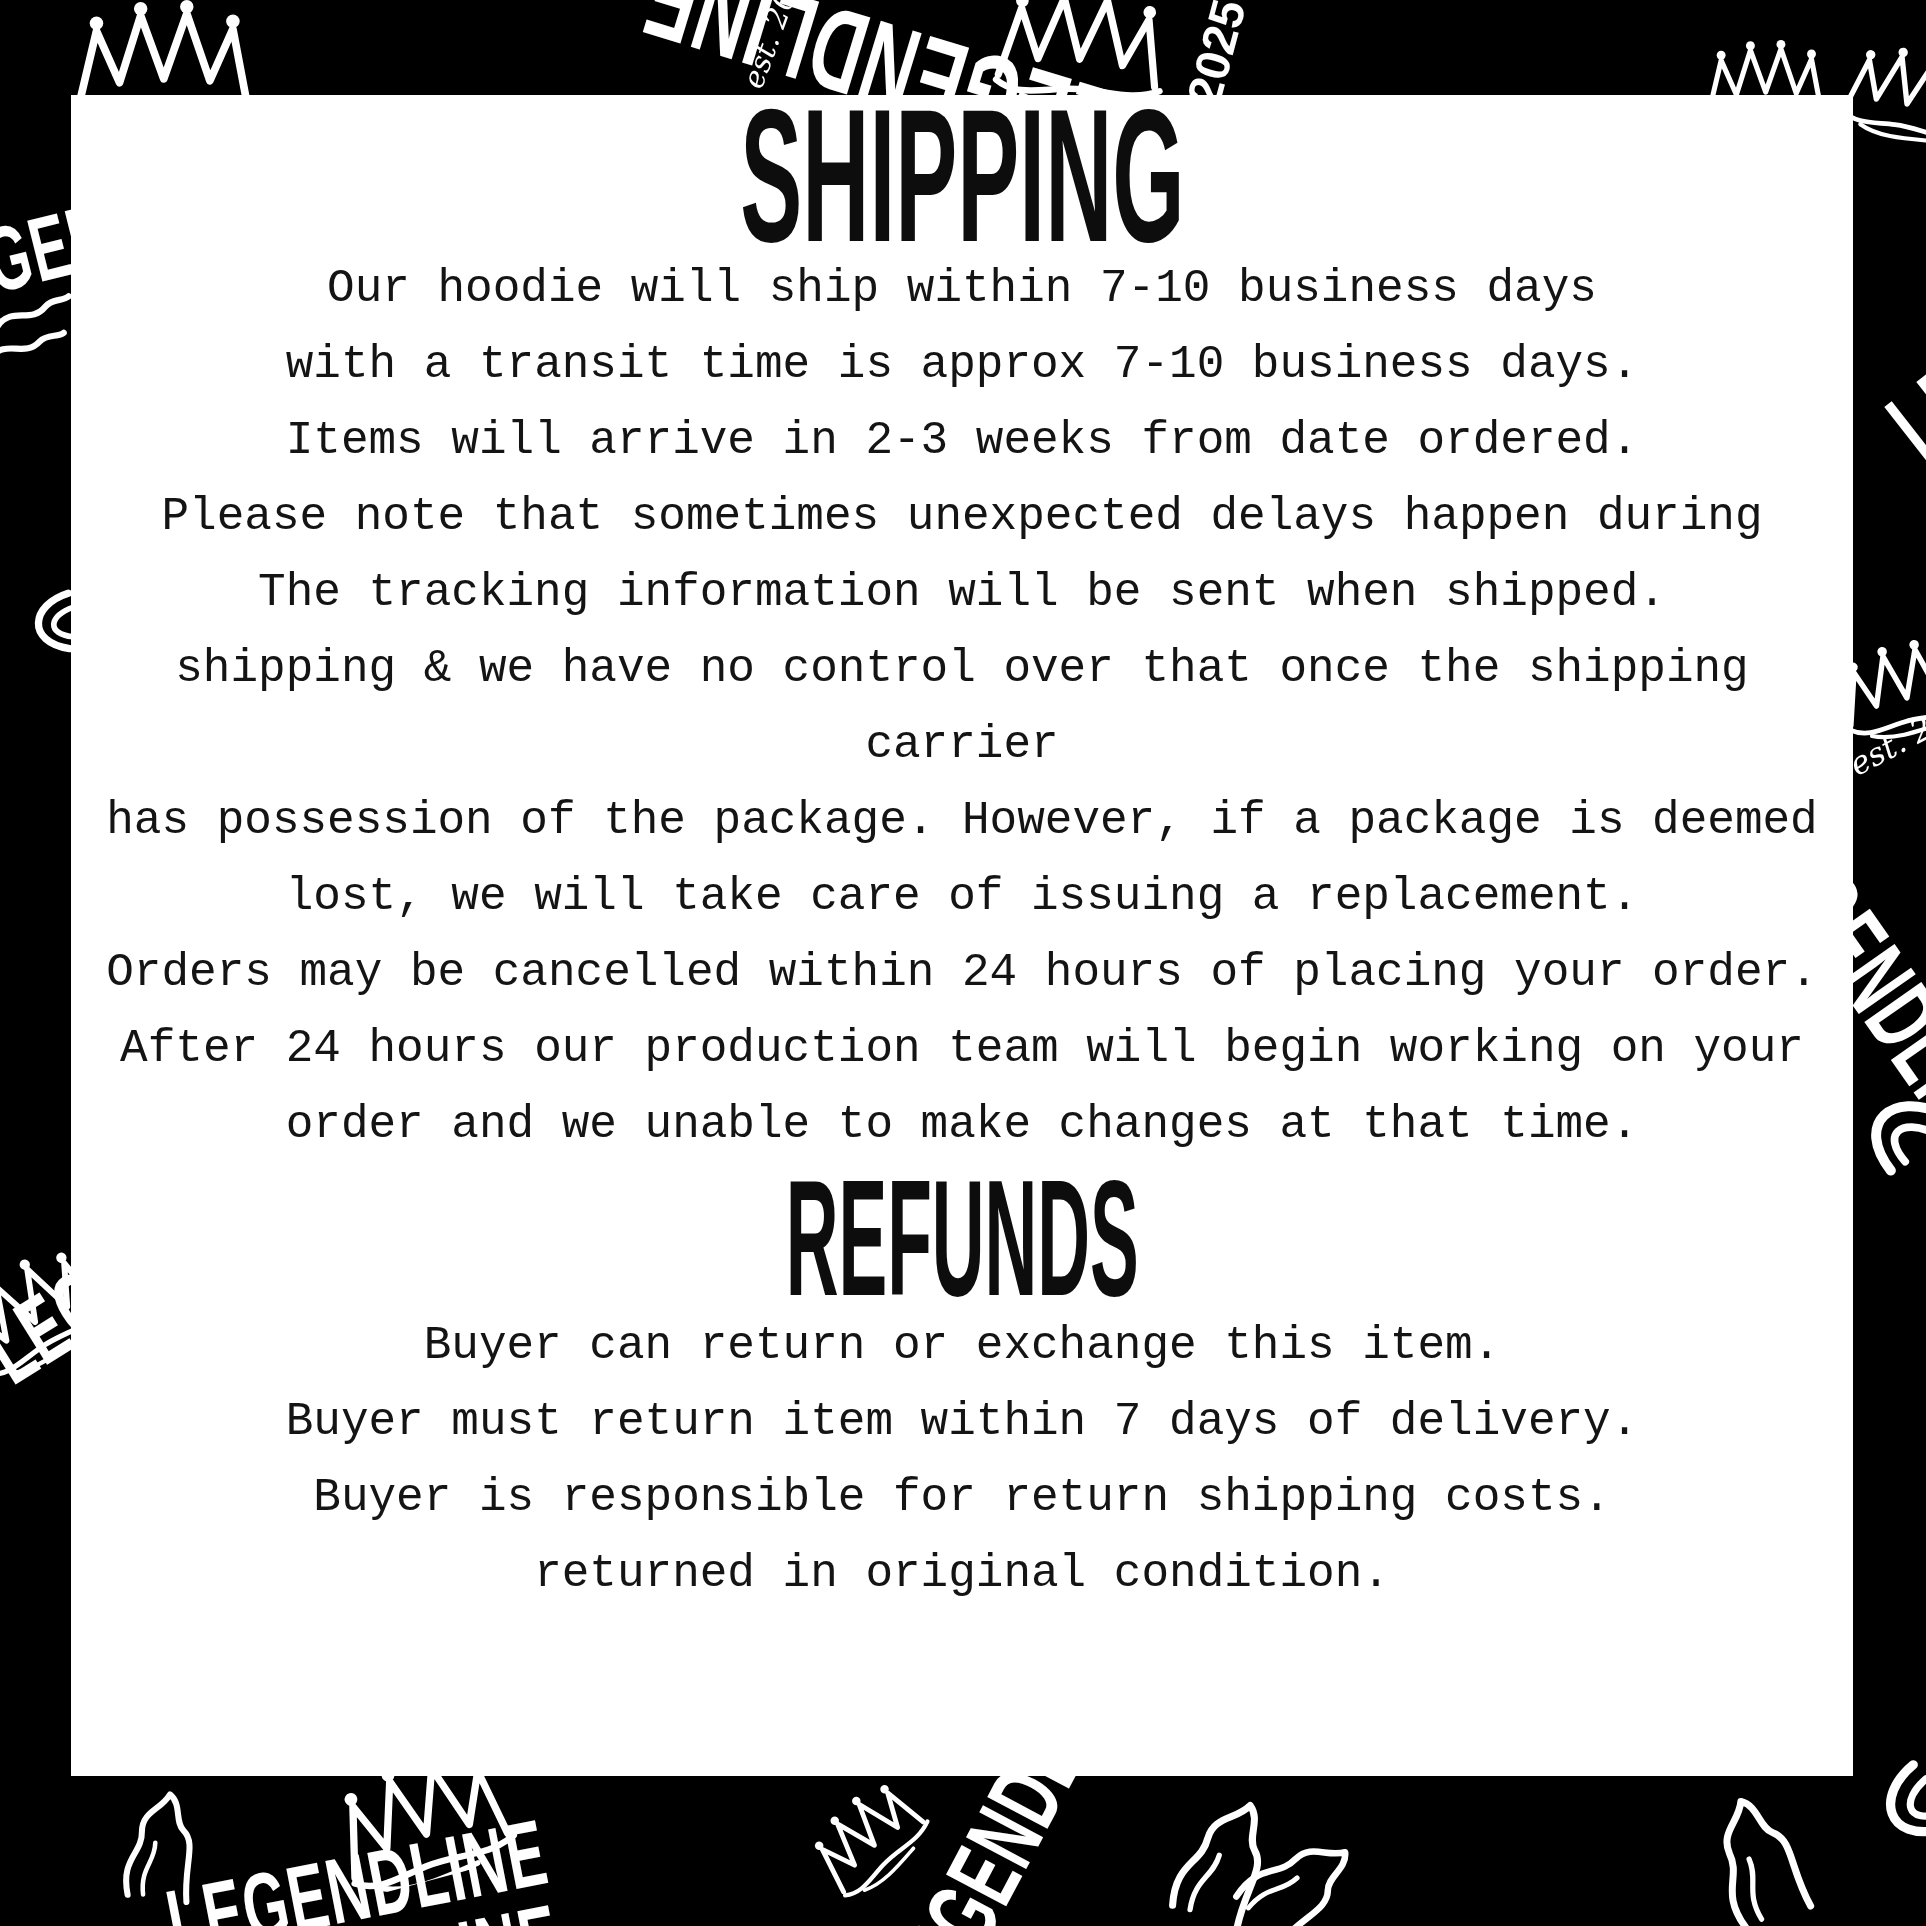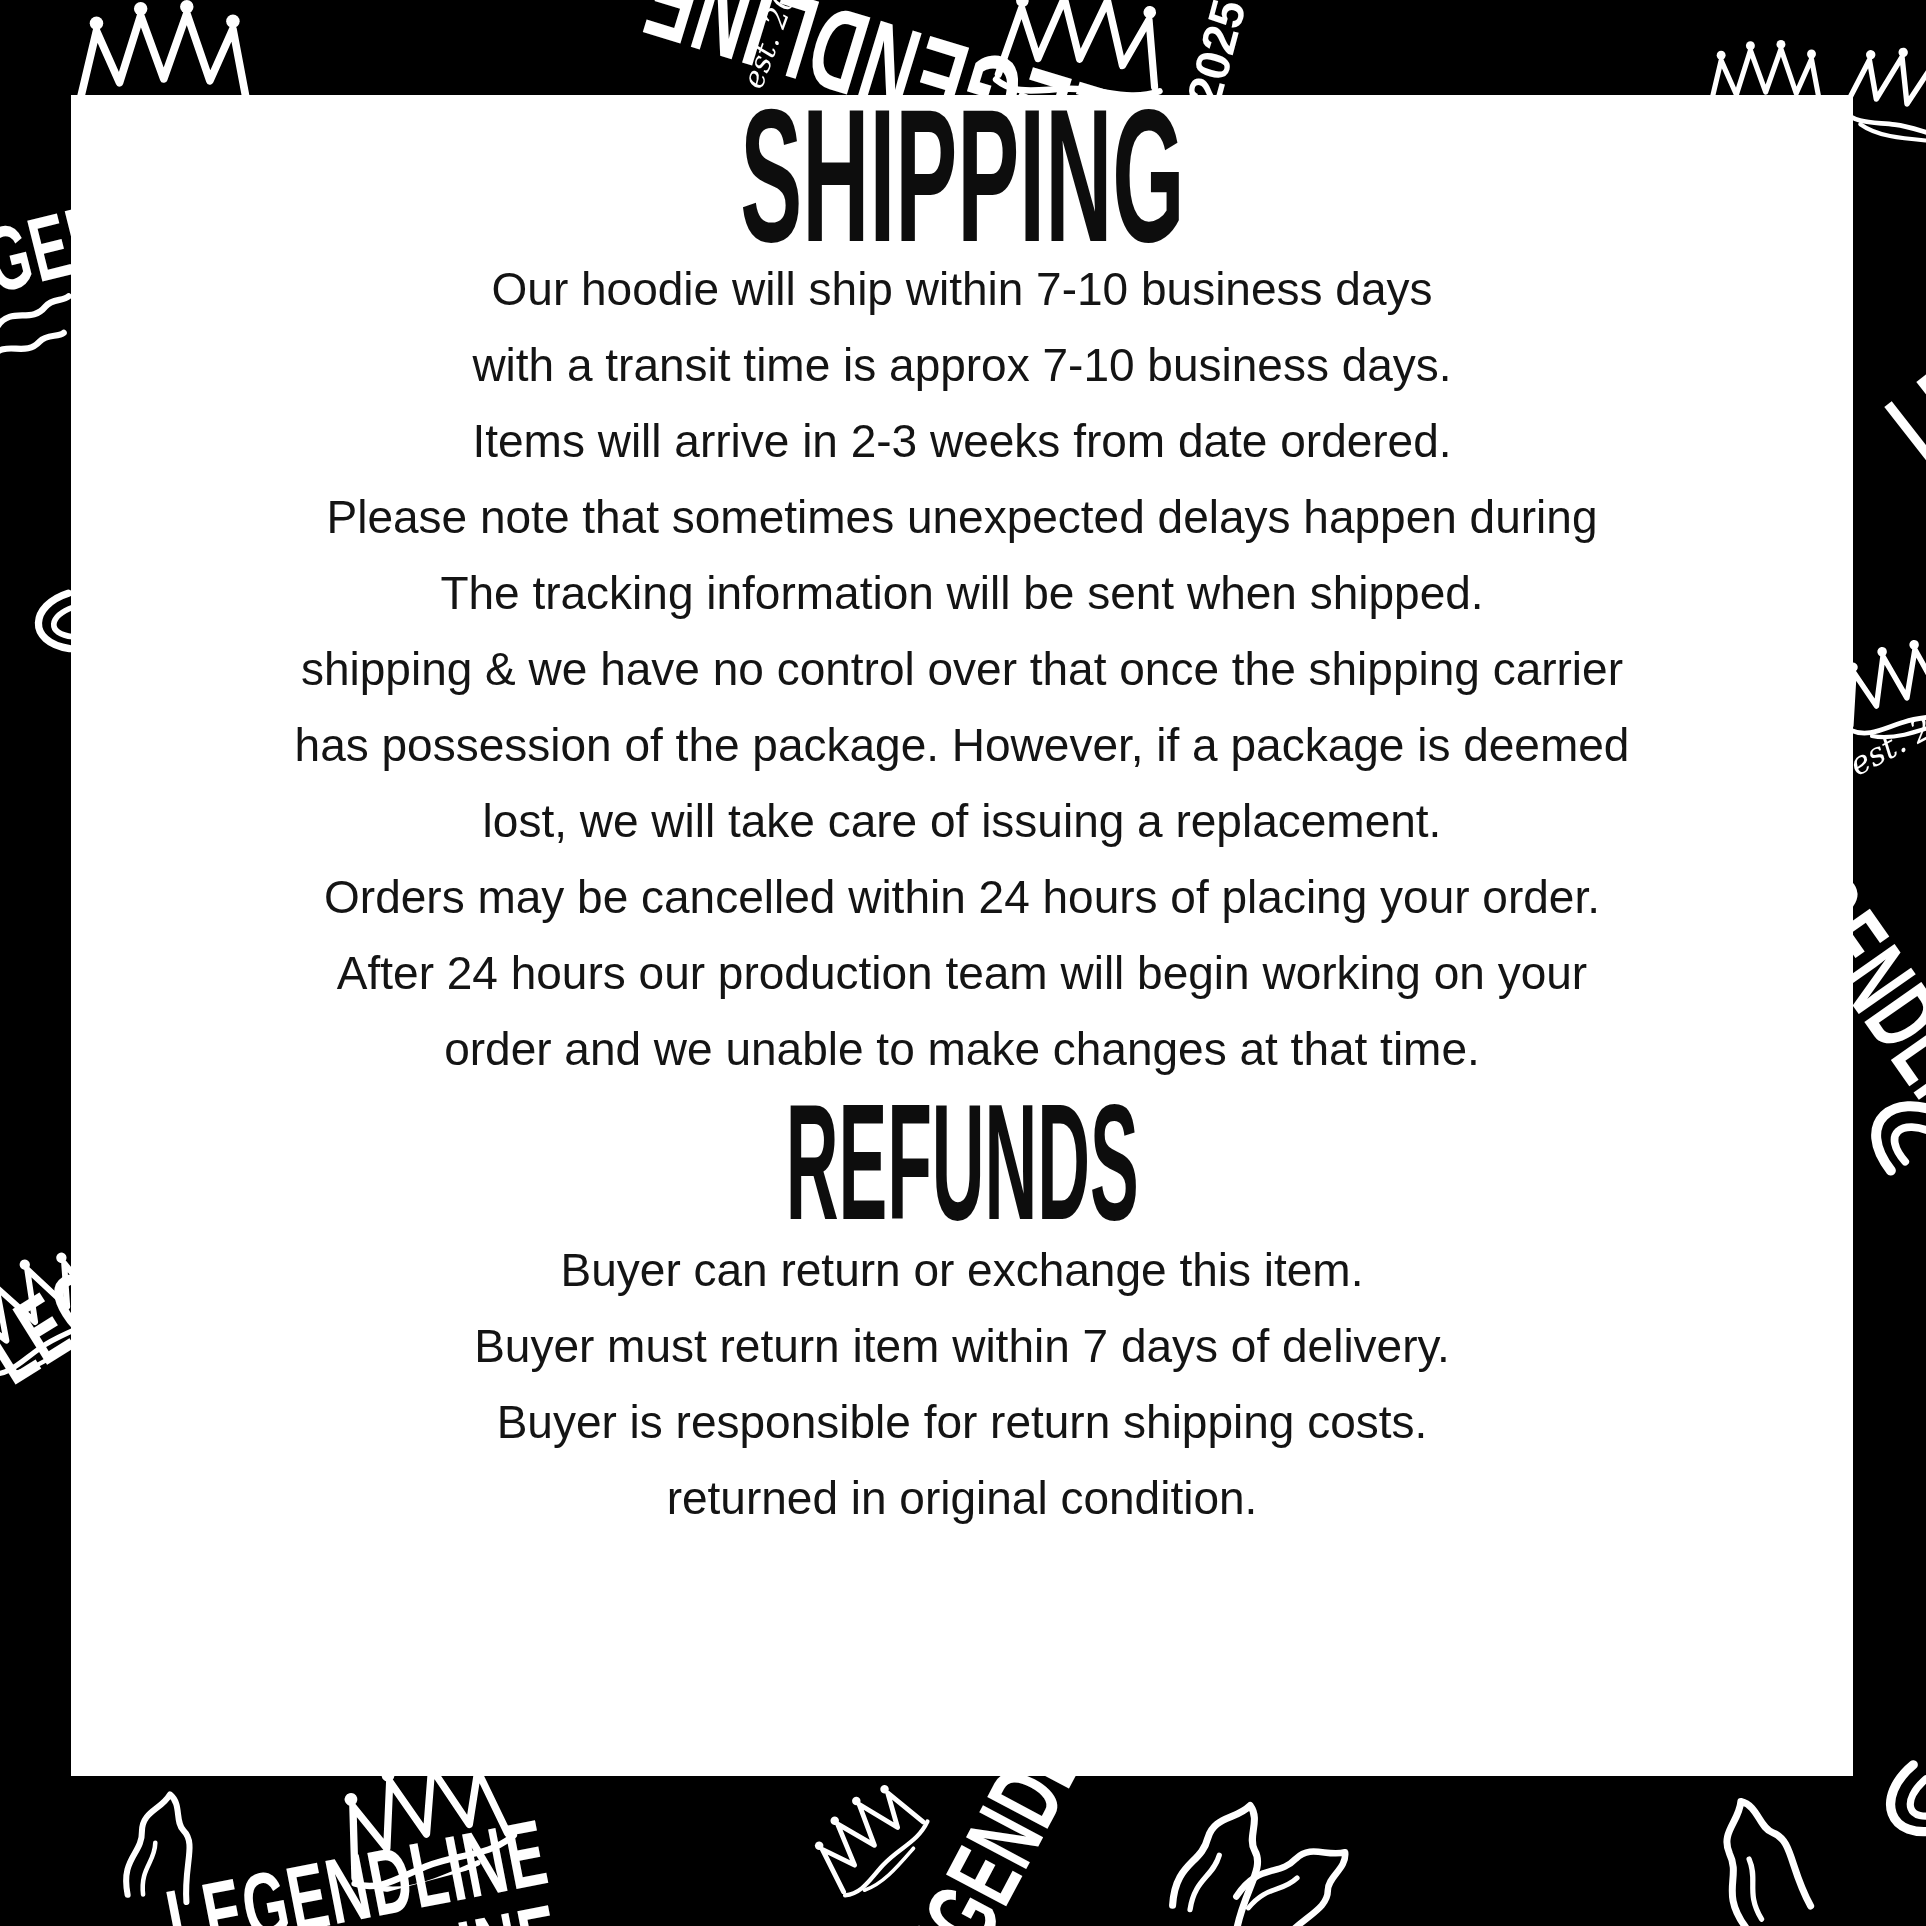--- a/index.html
+++ b/index.html
@@ -21,21 +21,21 @@
   .stamp-title{margin:0;white-space:nowrap;color:#0d0d0d;}
   .stamp-title .ti{display:inline-block;font-weight:700;letter-spacing:0px;
                    font-family:"Liberation Sans",sans-serif;}
   .t1{height:150px;line-height:150px;}
   .t1 .ti{font-size:186px;transform:scale(0.50,1.02);transform-origin:center center;}
   .t2{height:150px;line-height:150px;margin-top:4px;}
   .t2 .ti{font-size:180px;transform:scale(0.42,1.0);transform-origin:center center;}
   .t3{height:141px;line-height:141px;margin-top:4px;}
   .t3 .ti{font-size:166px;transform:scale(0.44,1.0);transform-origin:center center;}
   .line{margin:0;font-size:46px;line-height:76px;color:#141414;letter-spacing:0;
-        font-family:Liberation Sans, sans-serif;}
+        font-family:Liberation Mono, monospace;}
 </style>
 </head>
 <body>
 
 <div class="canvas">
 
   <svg width="0" height="0" style="position:absolute">
     <defs>
       <symbol id="crown" viewBox="0 0 220 132">
         <polyline points="16,108 34,32 58,86 80,16 104,82 128,14 152,84 176,30 190,104" fill="none" stroke="#fff" stroke-width="8" stroke-linecap="round" stroke-linejoin="round"></polyline>

